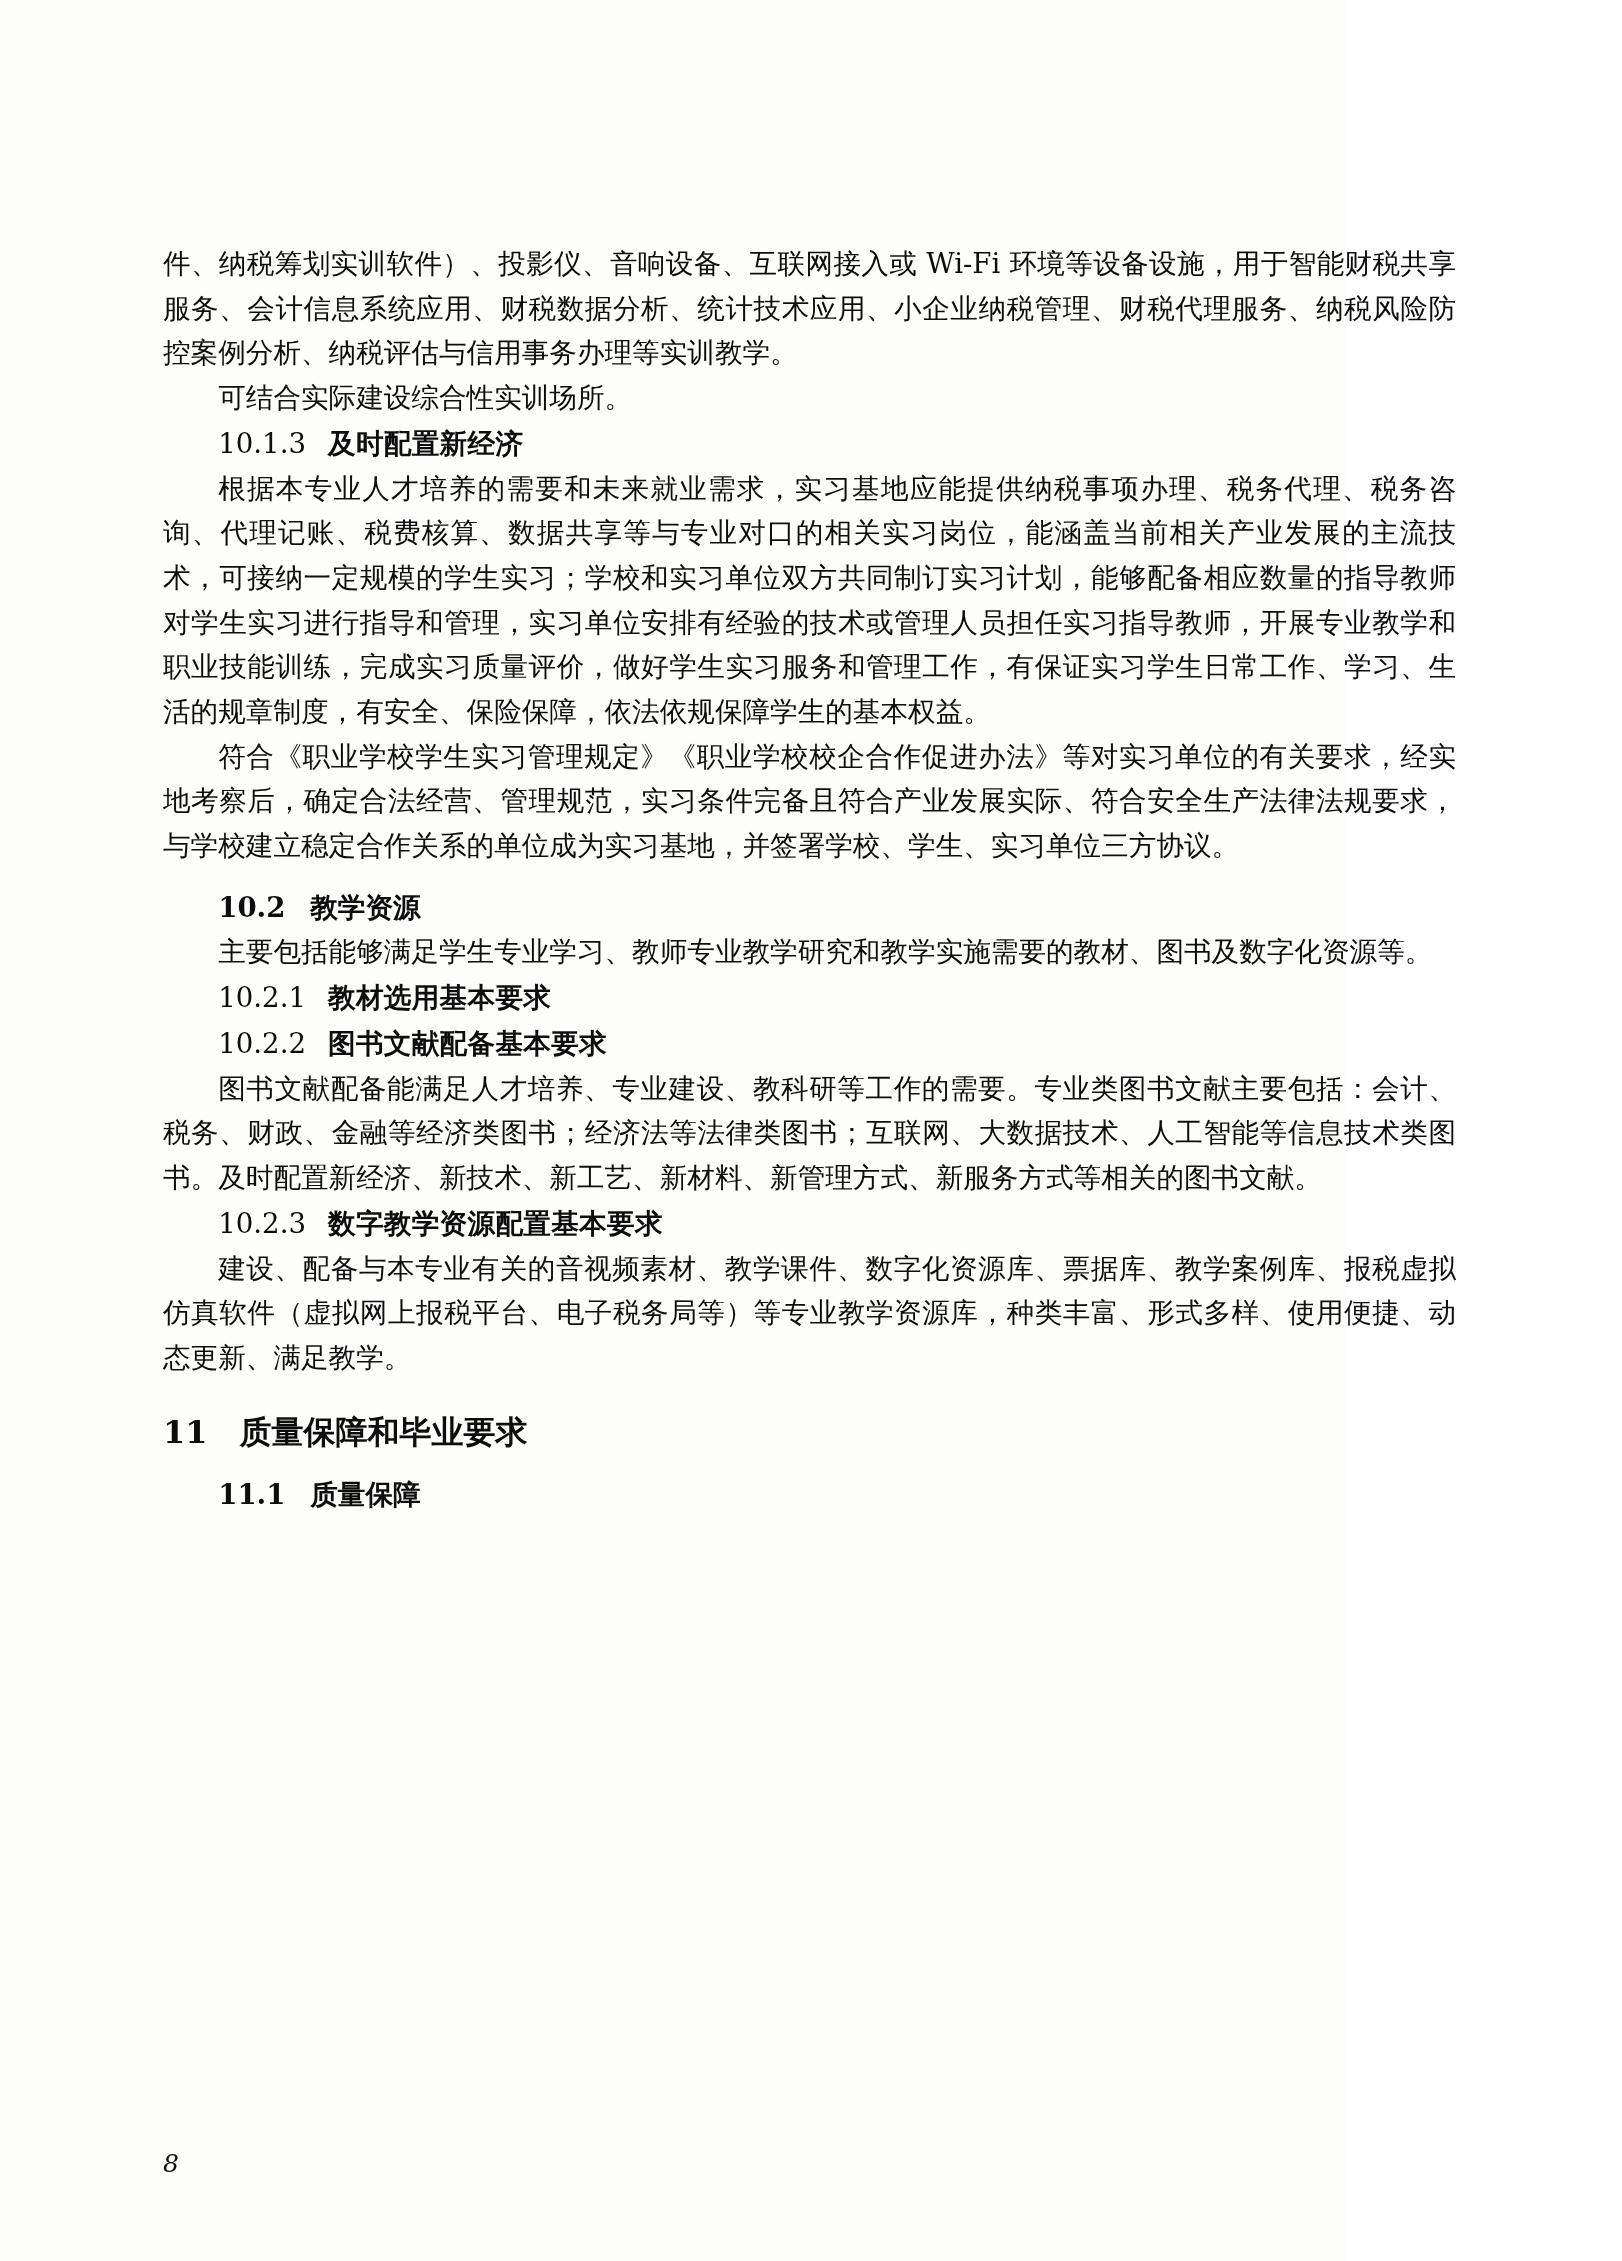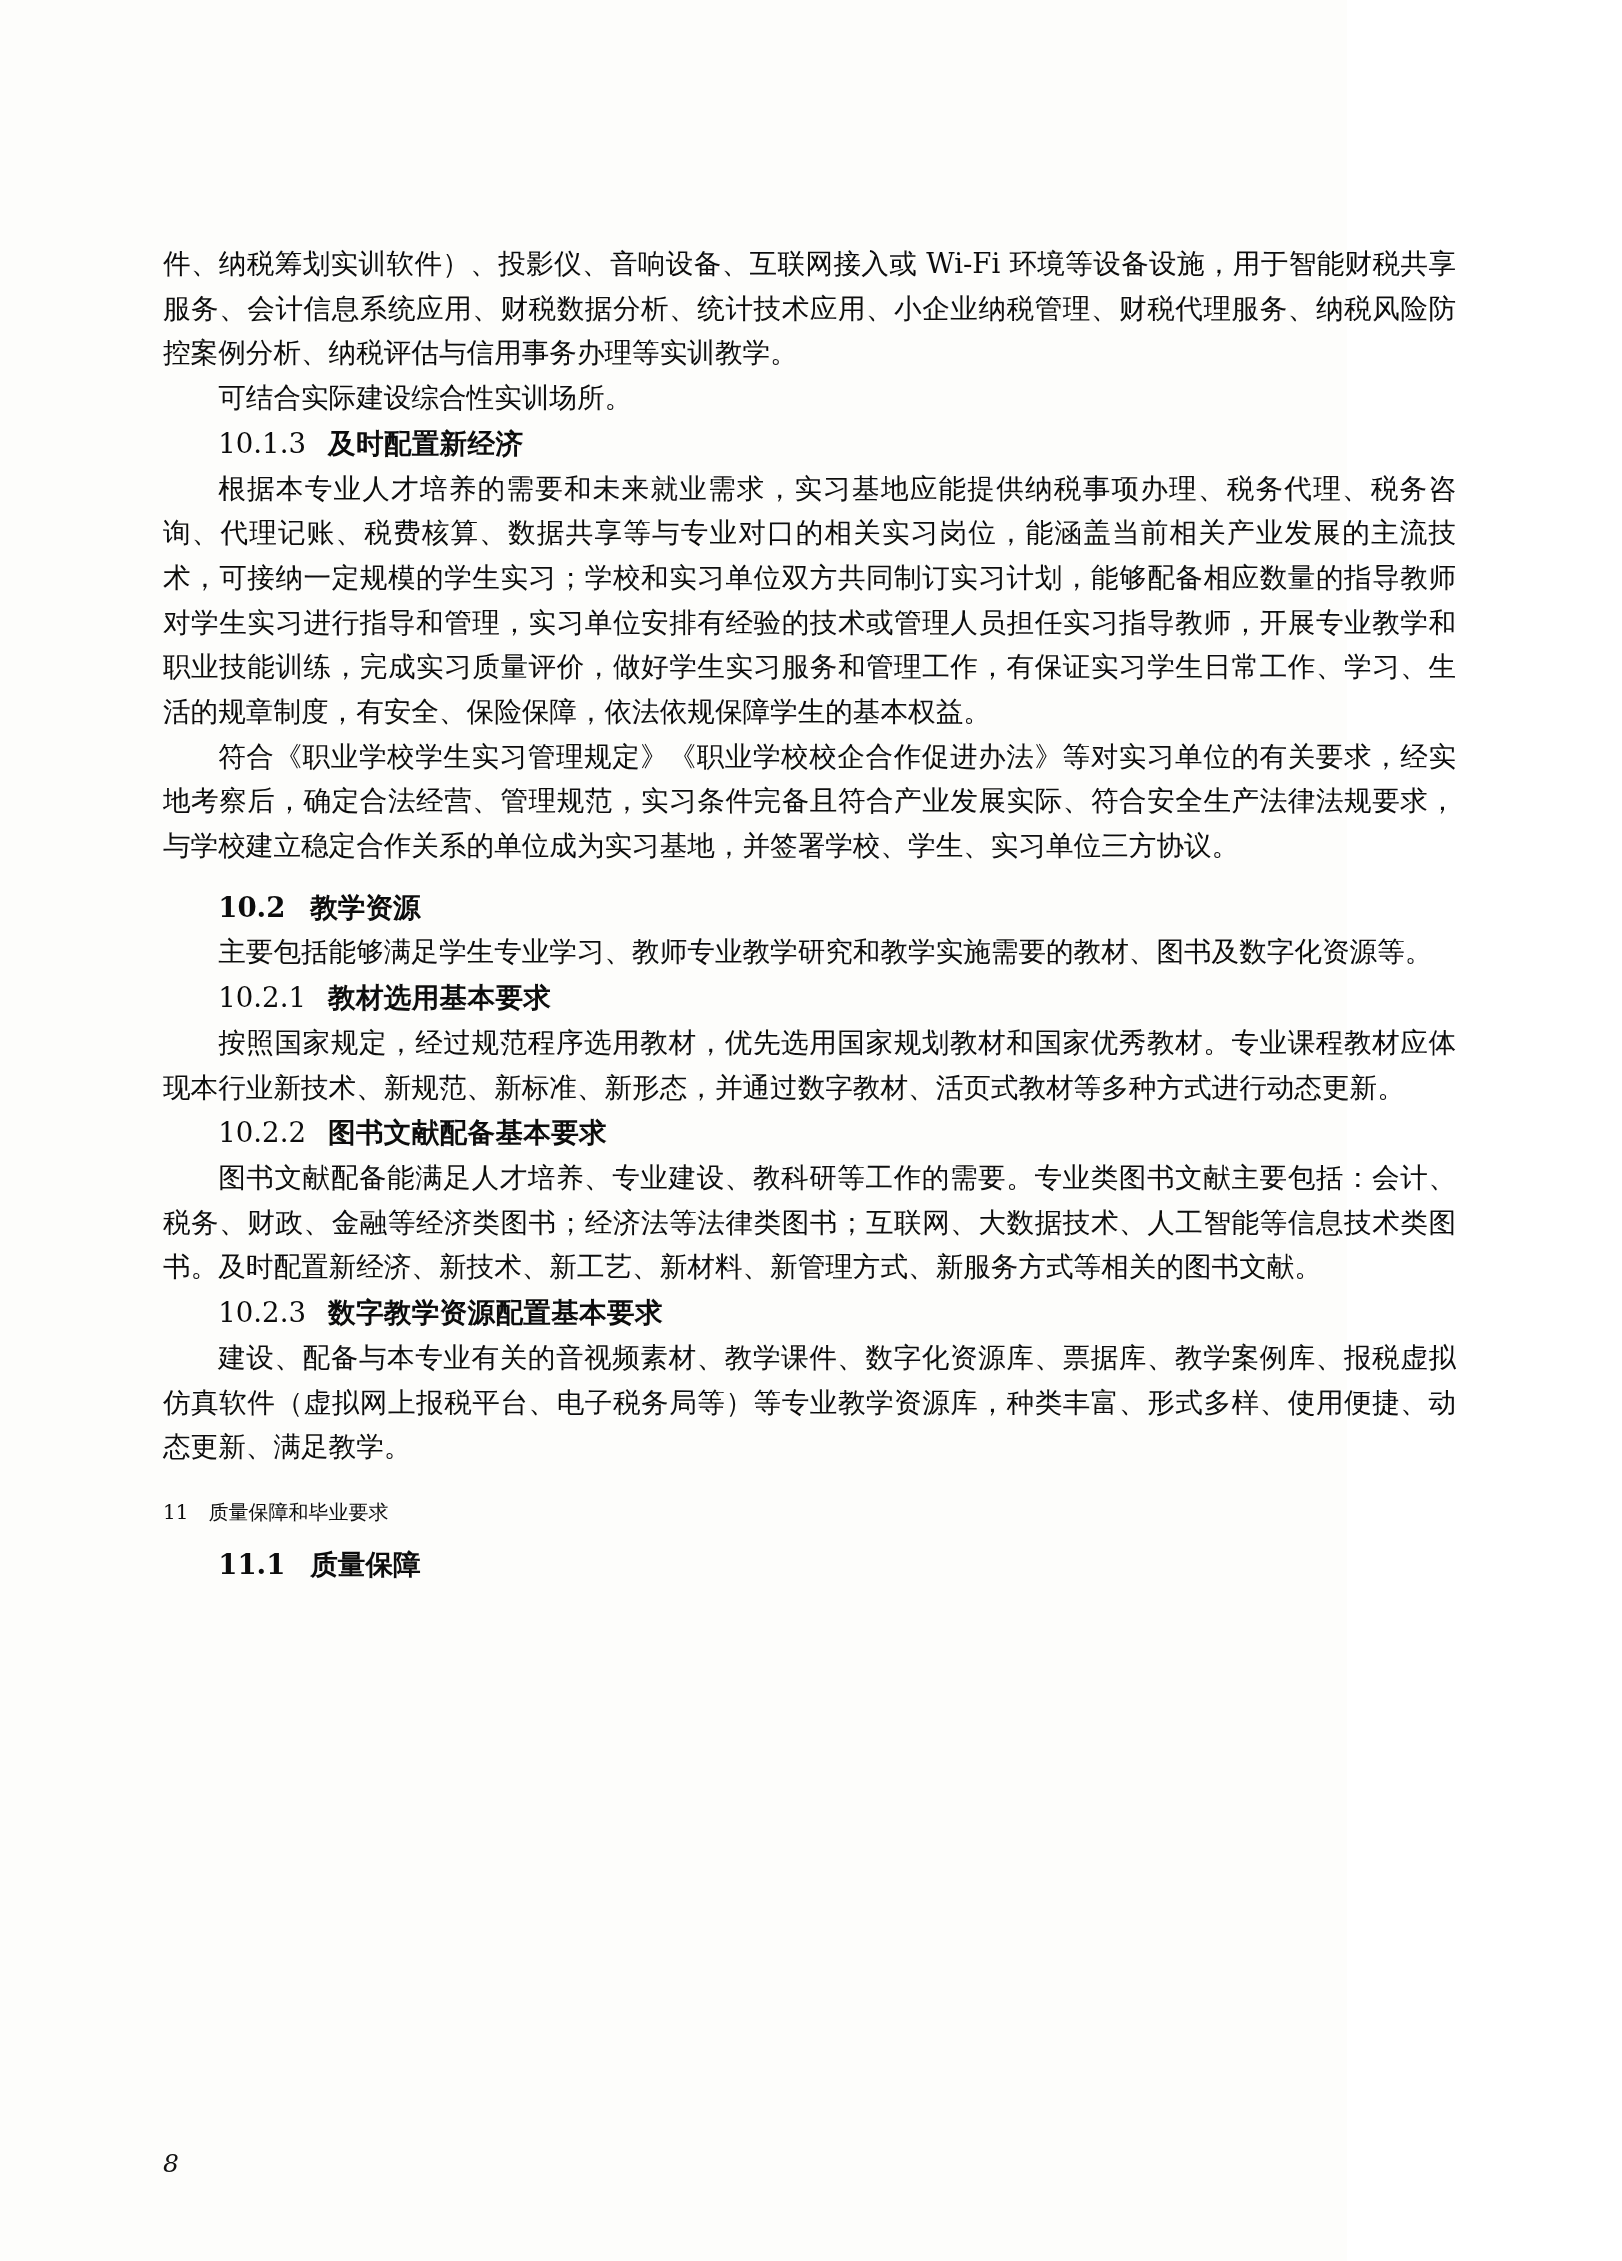--- a/index.html
+++ b/index.html
@@ -52,22 +52,22 @@
   .lvl2-head {
     text-indent: 2em;
     font-weight: 700;
     margin-top: 17px;
   }
   .lvl2-head .sp {
     display: inline-block;
     width: 0.9em;
   }
   .lvl1-head {
-    font-weight: 400;
-    font-size: 20px;
+    font-weight: 700;
+    font-size: 32px;
     margin-top: 26px;
     margin-bottom: 14.6px;
     text-indent: 0;
   }
   .lvl1-head .sp {
     display: inline-block;
     width: 1.0em;
   }
   .lvl11-head {
     text-indent: 2em;
@@ -106,21 +106,20 @@
     <p class="para">根据本专业人才培养的需要和未来就业需求，实习基地应能提供纳税事项办理、税务代理、税务咨询、代理记账、税费核算、数据共享等与专业对口的相关实习岗位，能涵盖当前相关产业发展的主流技术，可接纳一定规模的学生实习；学校和实习单位双方共同制订实习计划，能够配备相应数量的指导教师对学生实习进行指导和管理，实习单位安排有经验的技术或管理人员担任实习指导教师，开展专业教学和职业技能训练，完成实习质量评价，做好学生实习服务和管理工作，有保证实习学生日常工作、学习、生活的规章制度，有安全、保险保障，依法依规保障学生的基本权益。</p>
 
     <p class="para">符合《职业学校学生实习管理规定》《职业学校校企合作促进办法》等对实习单位的有关要求，经实地考察后，确定合法经营、管理规范，实习条件完备且符合产业发展实际、符合安全生产法律法规要求，与学校建立稳定合作关系的单位成为实习基地，并签署学校、学生、实习单位三方协议。</p>
 
     <p class="lvl2-head"><span class="latin">10.2</span><span class="sp"></span><span>教学资源</span></p>
 
     <p class="para">主要包括能够满足学生专业学习、教师专业教学研究和教学实施需要的教材、图书及数字化资源等。</p>
 
     <p class="sub-head"><span class="numlbl latin">10.2.1</span><span class="sp"></span><span>教材选用基本要求</span></p>
 
-    <p class="para">按照国家规定，经过规范程序选用教材，优先选用国家规划教材和国家优秀教材。专业课程教材应体现本行业新技术、新规范、新标准、新形态，并通过数字教材、活页式教材等多种方式进行动态更新。</p>
 
     <p class="sub-head"><span class="numlbl latin">10.2.2</span><span class="sp"></span><span>图书文献配备基本要求</span></p>
 
     <p class="para">图书文献配备能满足人才培养、专业建设、教科研等工作的需要。专业类图书文献主要包括：会计、税务、财政、金融等经济类图书；经济法等法律类图书；互联网、大数据技术、人工智能等信息技术类图书。及时配置新经济、新技术、新工艺、新材料、新管理方式、新服务方式等相关的图书文献。</p>
 
     <p class="sub-head"><span class="numlbl latin">10.2.3</span><span class="sp"></span><span>数字教学资源配置基本要求</span></p>
 
     <p class="para">建设、配备与本专业有关的音视频素材、教学课件、数字化资源库、票据库、教学案例库、报税虚拟仿真软件（虚拟网上报税平台、电子税务局等）等专业教学资源库，种类丰富、形式多样、使用便捷、动态更新、满足教学。</p>
 
     <p class="lvl1-head"><span class="latin">11</span><span class="sp"></span><span>质量保障和毕业要求</span></p>

